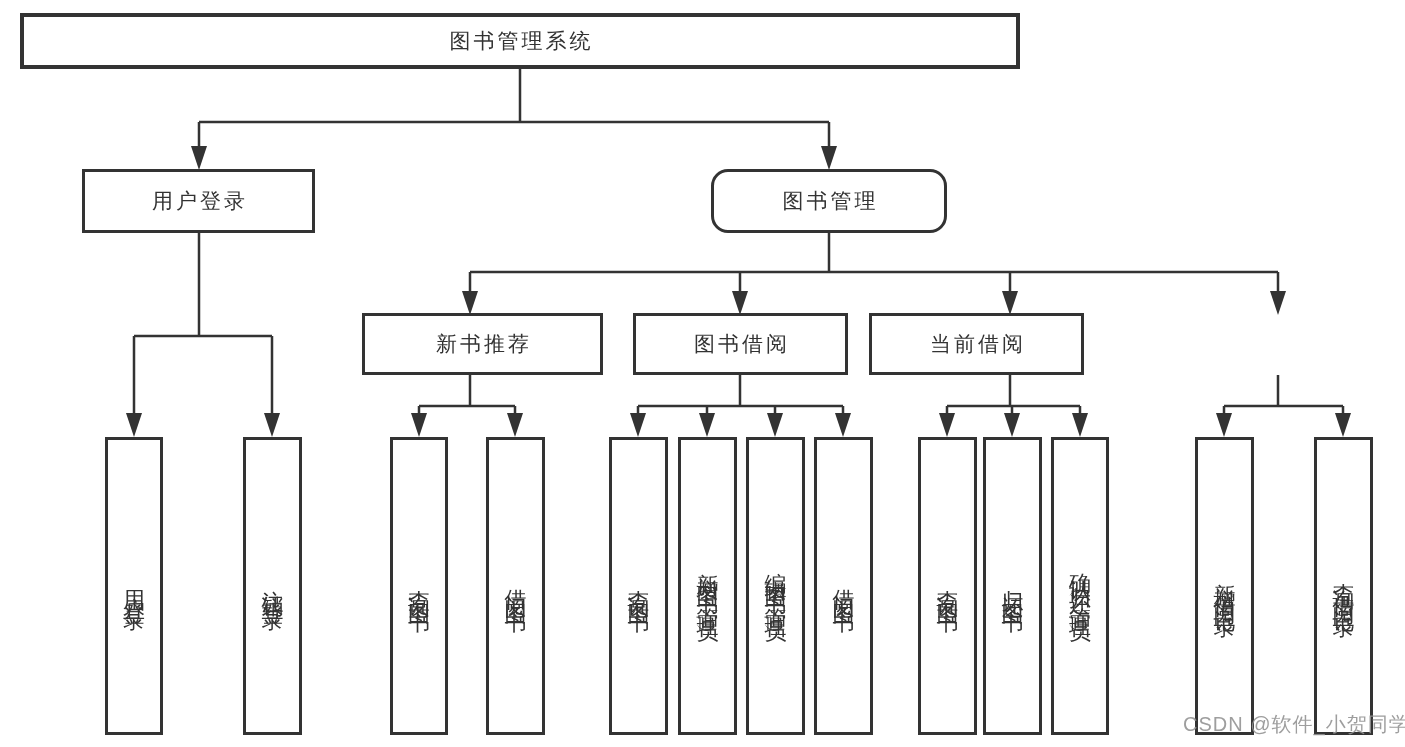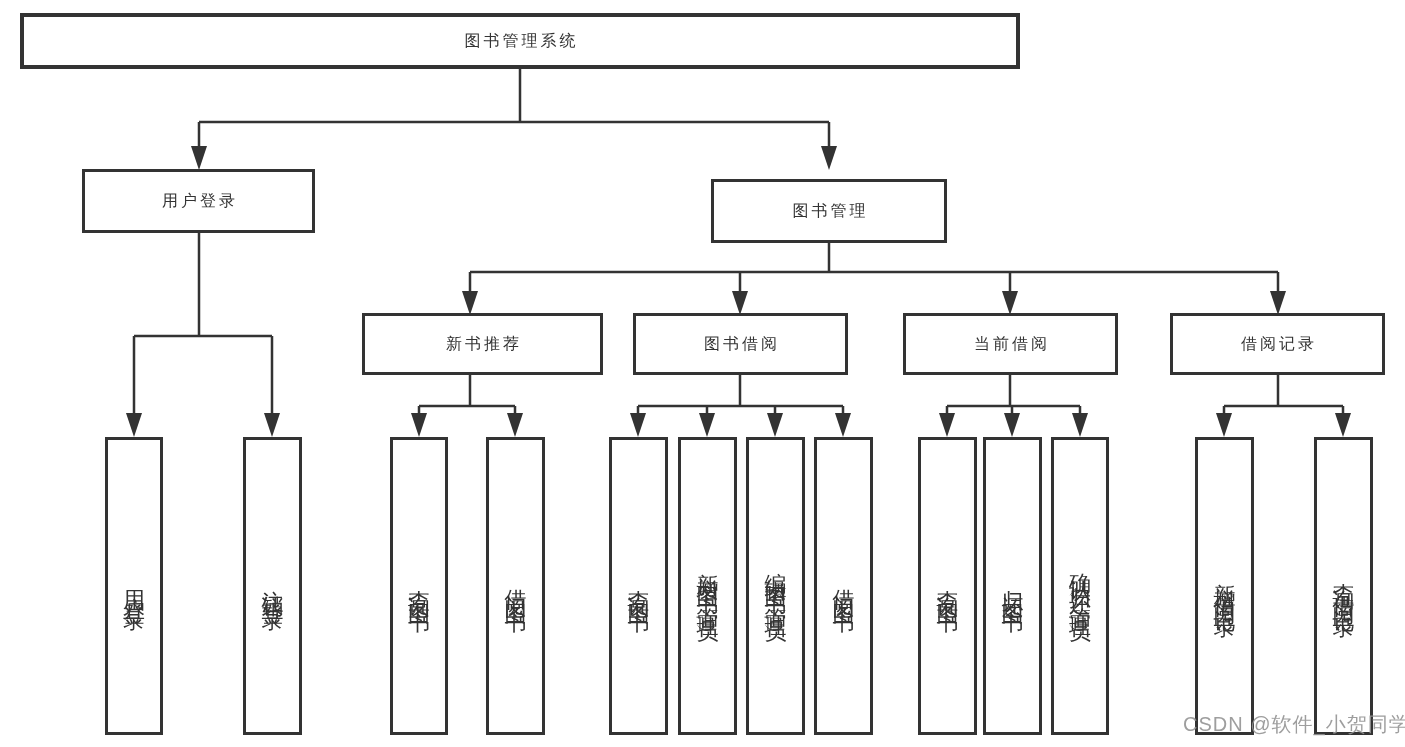--- a/index.html
+++ b/index.html
@@ -29,21 +29,21 @@
     color: #333333;
     display: flex;
     align-items: center;
     justify-content: center;
     z-index: 2;
   }
   .root-box {
     border-width: 4px;
   }
   .hbox {
-    font-size: 16px;
+    font-size: 21px;
     letter-spacing: 3px;
     text-indent: 3px;
     white-space: nowrap;
   }
   .vbox {
     writing-mode: vertical-rl;
     text-orientation: mixed;
     font-size: 22px;
     letter-spacing: 7px;
     line-height: 1;
@@ -100,26 +100,25 @@
       <polygon points="1004,413 1020,413 1012,437"></polygon>
       <polygon points="1072,413 1088,413 1080,437"></polygon>
       <polygon points="1216,413 1232,413 1224,437"></polygon>
       <polygon points="1335,413 1351,413 1343,437"></polygon>
     </g>
   </svg>
 
   <div class="box hbox root-box" style="left:20px; top:13px; width:1000px; height:56px;">图书管理系统</div>
 
   <div class="box hbox" style="left:82px; top:169px; width:233px; height:64px;">用户登录</div>
-  <div class="box hbox" style="left:711px; top:179px; width:236px; height:64px;">图书管理</div>
+  <div class="box hbox" style="left:711px; top:169px; width:236px; height:64px;border-radius:17px;">图书管理</div>
 
   <div class="box hbox" style="left:362px; top:313px; width:241px; height:62px;">新书推荐</div>
   <div class="box hbox" style="left:633px; top:313px; width:215px; height:62px;font-family:Liberation Serif, serif;">图书借阅</div>
-  <div class="box hbox" style="left:903px; top:313px; width:215px; height:62px;">当前借阅</div>
-  <div class="box hbox" style="left:1170px; top:313px; width:215px; height:62px;">借阅记录</div>
+  <div class="box hbox" style="left:869px; top:313px; width:215px; height:62px;">当前借阅</div>
 
   <div class="box vbox" style="left:105px; top:437px; width:58px; height:298px;">用户登录</div>
   <div class="box vbox" style="left:243px; top:437px; width:59px; height:298px;">注销登录</div>
 
   <div class="box vbox" style="left:390px; top:437px; width:58px; height:298px;">查询图书</div>
   <div class="box vbox" style="left:486px; top:437px; width:59px; height:298px;">借阅图书</div>
 
   <div class="box vbox" style="left:609px; top:437px; width:59px; height:298px;">查询图书</div>
   <div class="box vbox" style="left:678px; top:437px; width:59px; height:298px;">新增图书（管理员）</div>
   <div class="box vbox" style="left:746px; top:437px; width:59px; height:298px;">编辑图书（管理员）</div>

